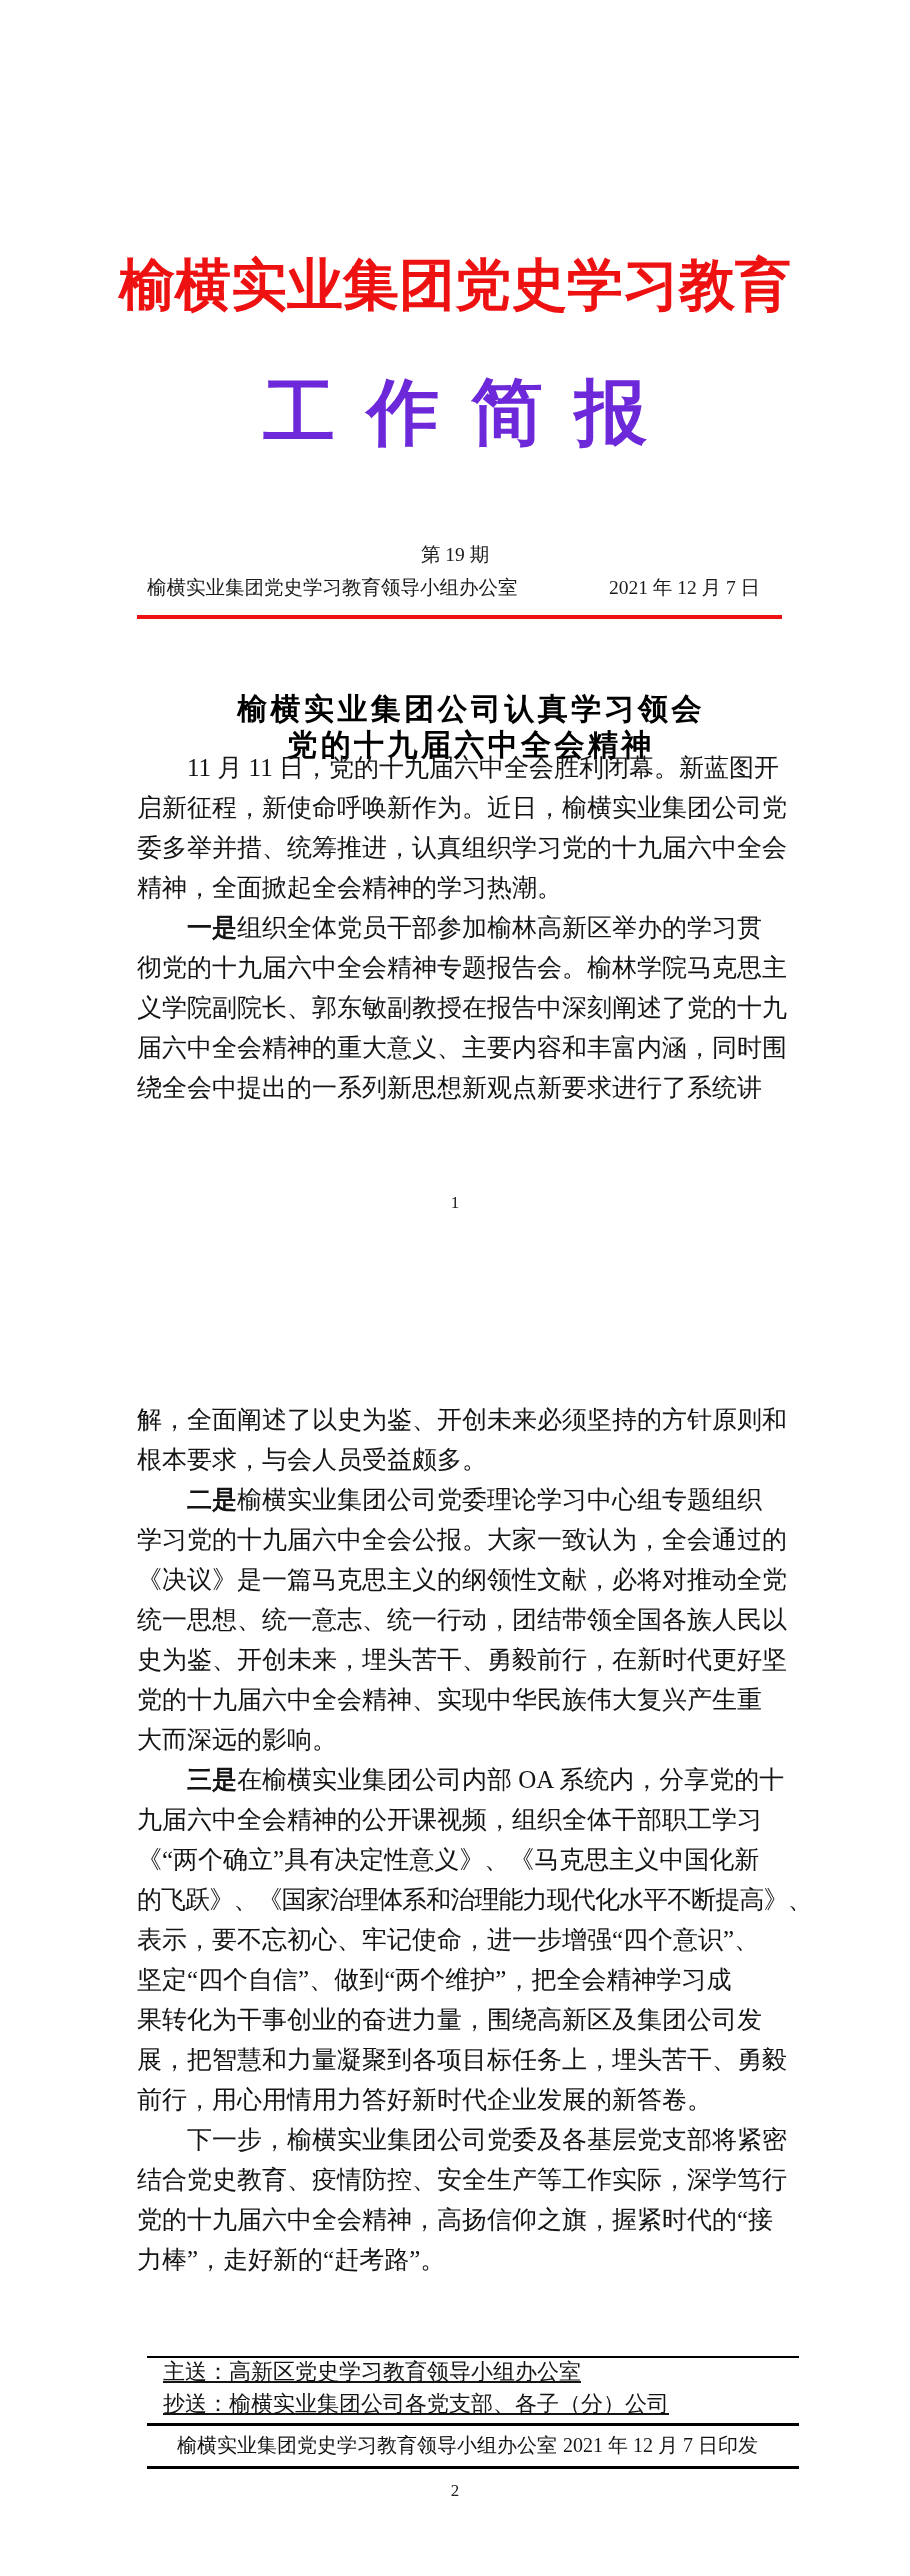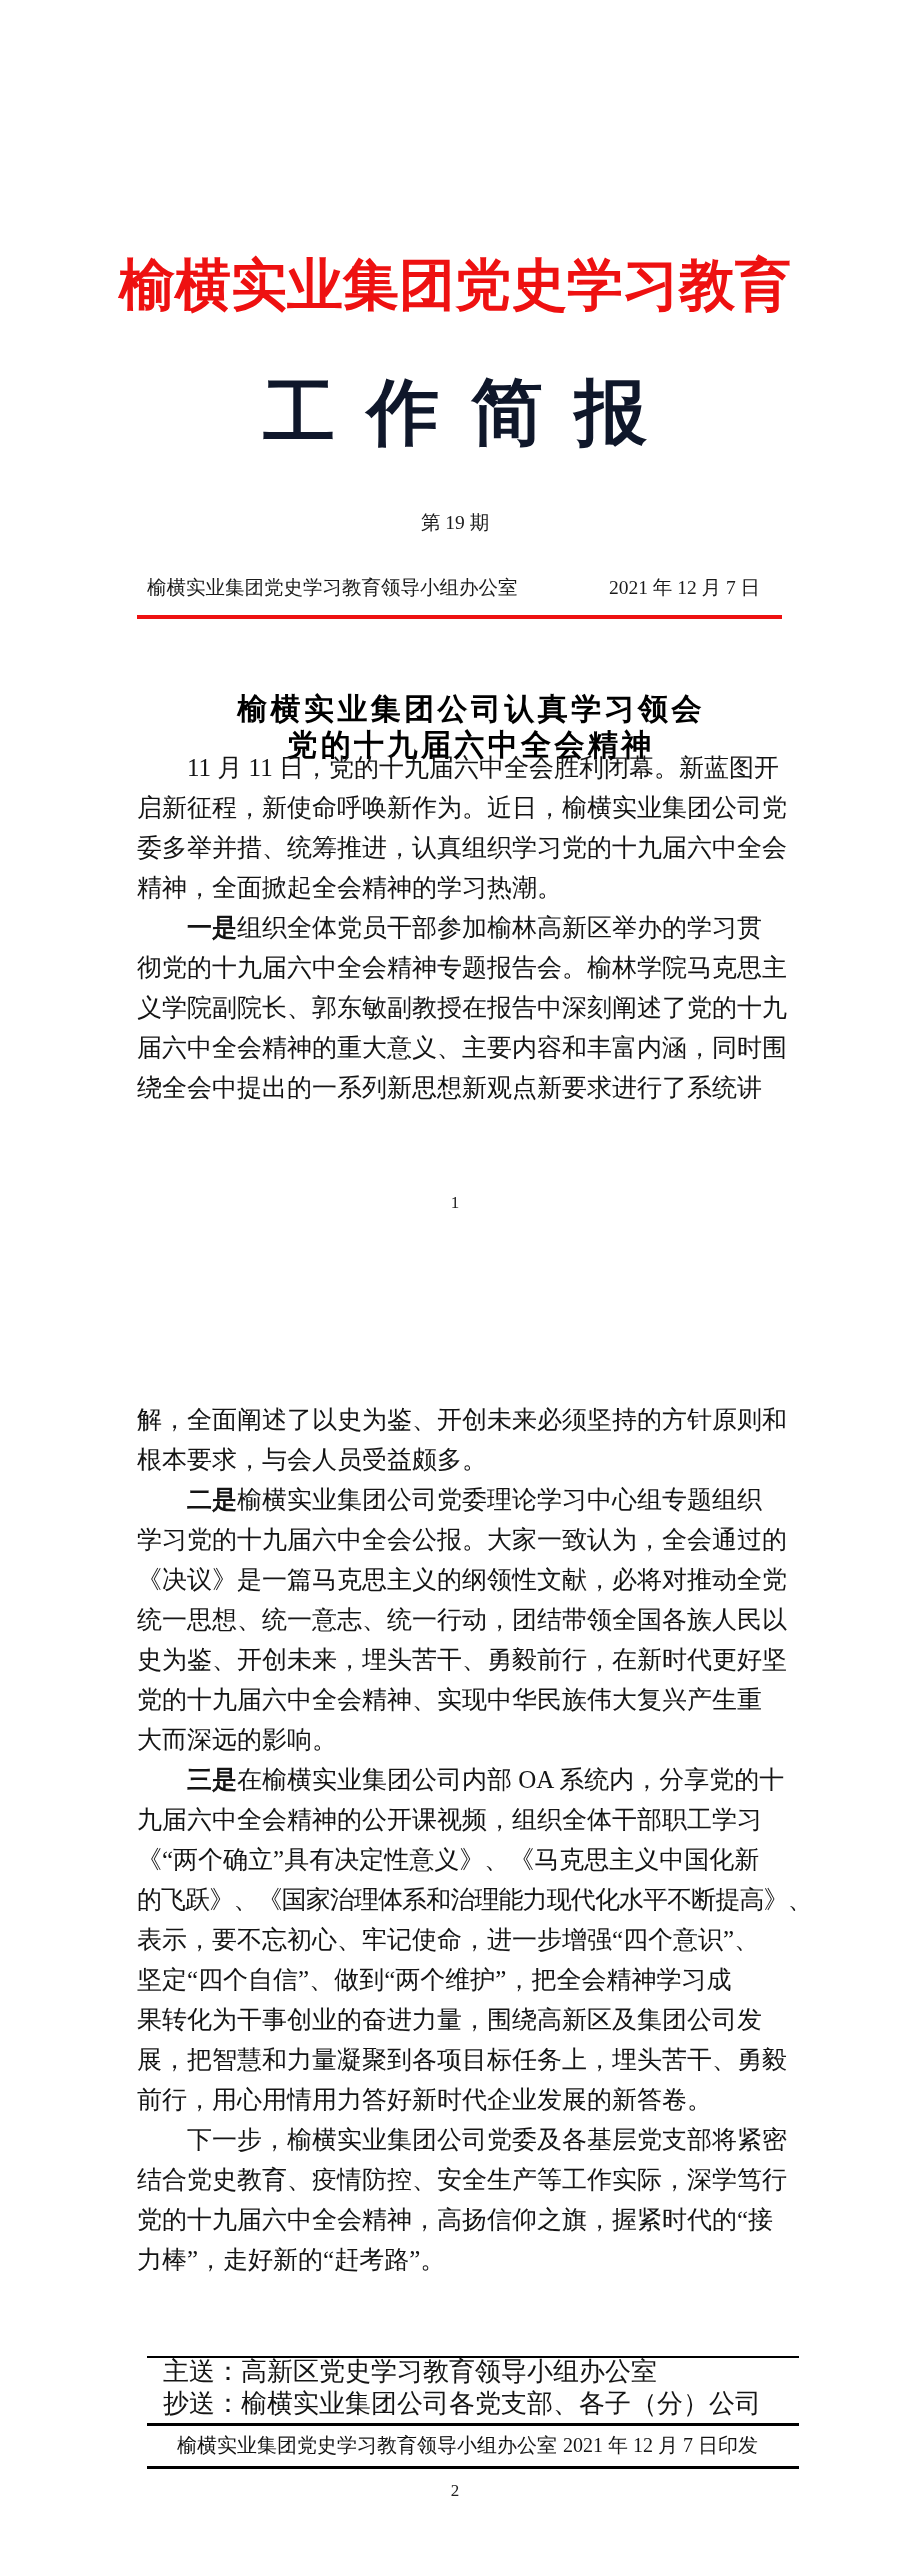--- a/index.html
+++ b/index.html
@@ -17,25 +17,25 @@
     position:absolute;top:251px;left:0;width:910px;
     text-align:center;
     font-family:"DejaVu Sans","Liberation Sans",sans-serif;
     font-size:56px;line-height:68px;font-weight:900;
     color:#ee1111;letter-spacing:0;
   }
   .masthead-subtitle{
     position:absolute;top:367px;left:0;width:910px;
     text-align:center;
     font-size:72px;line-height:92px;font-weight:700;
-    color:#0f172a;letter-spacing:6.9px;padding-left:6.9px;
+    color:#6d28d9;letter-spacing:6.9px;padding-left:6.9px;
     box-sizing:border-box;
   }
   .issue-no{
-    position:absolute;top:513px;left:0;width:910px;
+    position:absolute;top:545px;left:0;width:910px;
     text-align:center;font-size:19.5px;line-height:19.5px;color:#1a1a1a;
   }
   .issue-row{
     position:absolute;top:578px;left:147px;width:613px;
     display:flex;justify-content:space-between;align-items:center;
     font-size:19.5px;line-height:19.5px;color:#1a1a1a;
   }
   .red-rule{
     position:absolute;top:615px;left:137px;width:645px;height:4px;
     background:#ee1111;
@@ -62,21 +62,21 @@
   }
   .p1no{top:1194px;}
   .p2no{top:2482px;}
   
   .rule{position:absolute;left:147px;width:652px;background:#000;}
   .rule.thin{top:2356px;height:1.7px;}
   .rule.thick{top:2423px;height:2.9px;}
   .rule.thick2{top:2466px;height:2.9px;}
   .send-row{
     position:absolute;left:163px;width:631px;
-    font-size:26px;line-height:26px;color:#141414;white-space:nowrap;
+    font-size:22px;line-height:26px;color:#141414;white-space:nowrap;text-decoration:underline;
   }
   .send-row.first{top:2359px;}
   .send-row.second{top:2391px;}
   .print-row{
     position:absolute;top:2432px;left:147px;width:652px;
     box-sizing:border-box;padding:0 41px 0 30px;
     display:flex;justify-content:space-between;align-items:center;
     font-size:20px;line-height:26px;color:#141414;white-space:nowrap;
   }
 </style>

